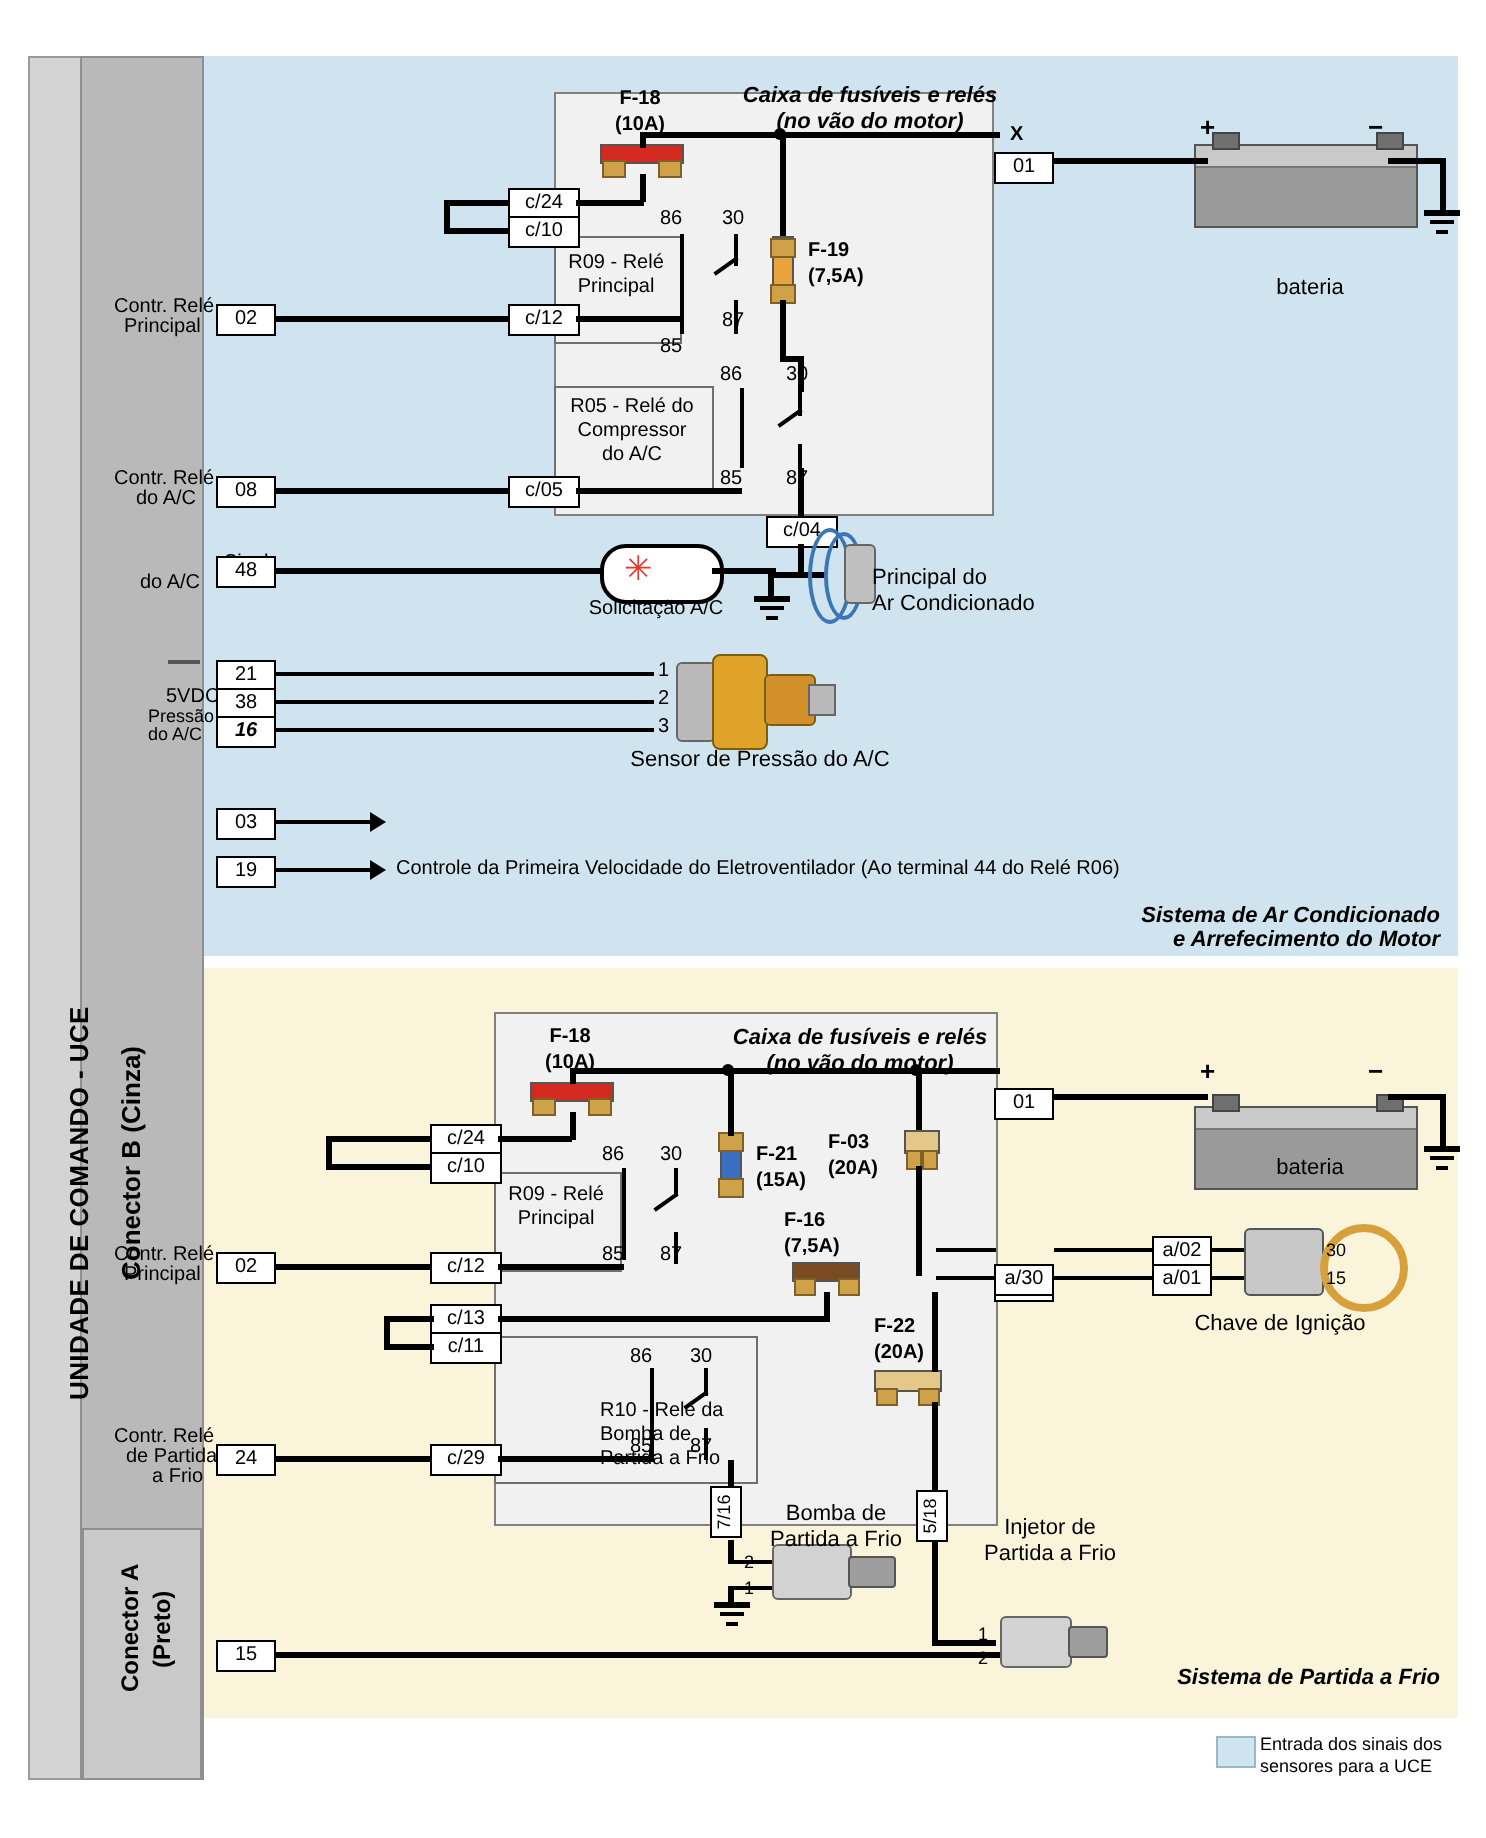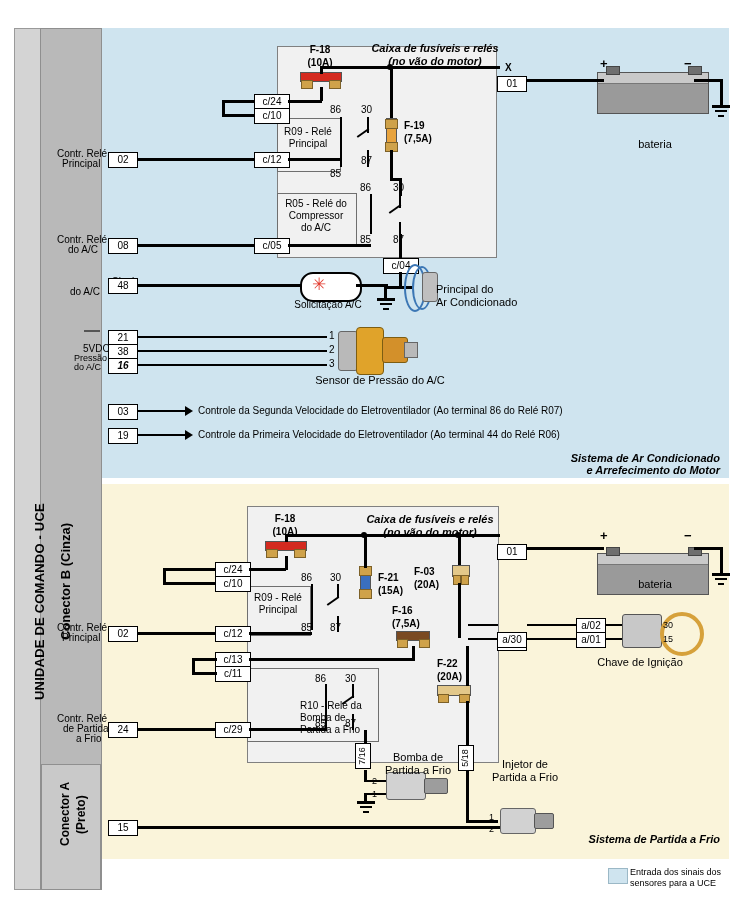--- a/index.html
+++ b/index.html
@@ -313,21 +313,20 @@
 
   <div class="sensor-c" style="left:338px;top:331px;width:18px;height:38px;border-radius:3px;"></div>
   <div class="sensor-b" style="left:356px;top:327px;width:26px;height:46px;border-radius:4px;"></div>
   <div class="sensor-tip" style="left:382px;top:337px;width:24px;height:24px;border-radius:3px;"></div>
   <div class="sensor-c" style="left:404px;top:342px;width:12px;height:14px;"></div>
   <div class="t tc" style="left:300px;top:374px;width:160px;font-size:11px;">Sensor de Pressão do A/C</div>
 
   <div class="pin pin-w28" style="left:108px;top:404px;">03</div>
   <div class="arrow-line" style="left:137px;top:410px;width:48px;"></div>
   <div class="arrow-head" style="left:185px;top:406px;"></div>
-  <div class="t" style="left:198px;top:405px;font-size:10px;">Controle da Segunda Velocidade do Eletroventilador (Ao terminal 86 do Relé R07)</div>
 
   <div class="pin pin-w28" style="left:108px;top:428px;">19</div>
   <div class="arrow-line" style="left:137px;top:434px;width:48px;"></div>
   <div class="arrow-head" style="left:185px;top:430px;"></div>
   <div class="t" style="left:198px;top:429px;font-size:10px;">Controle da Primeira Velocidade do Eletroventilador (Ao terminal 44 do Relé R06)</div>
 
   <div class="sys-cap" style="left:420px;top:452px;width:300px;">Sistema de Ar Condicionado</div>
   <div class="sys-cap" style="left:420px;top:464px;width:300px;">e Arrefecimento do Motor</div>
 
   <div class="fusebox fusebox-pf"></div>

